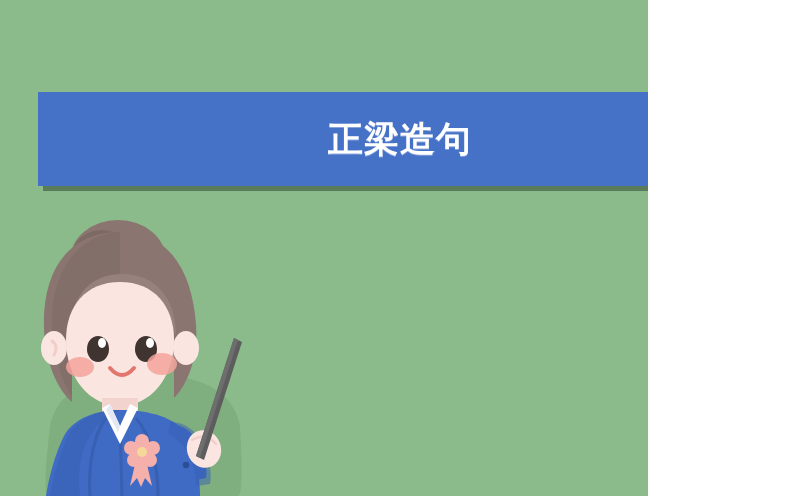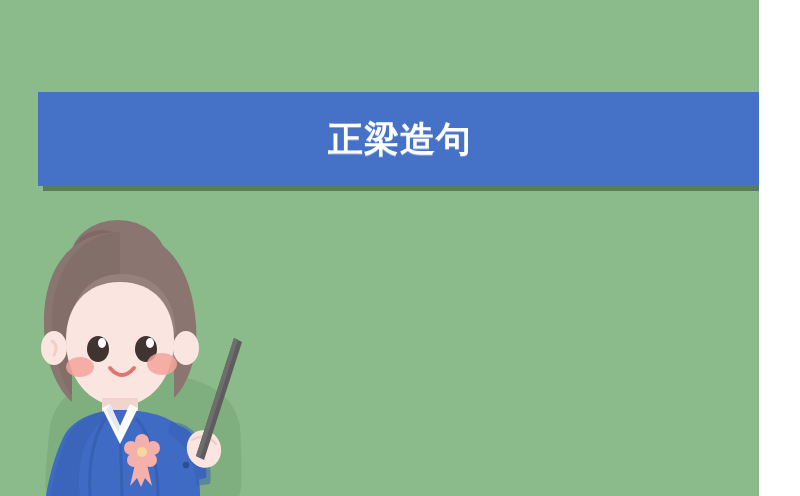--- a/index.html
+++ b/index.html
@@ -7,21 +7,21 @@
     padding: 0;
   }
   body {
     width: 800px;
     height: 496px;
     overflow: hidden;
     font-family: "Liberation Sans", sans-serif;
   }
   #stage {
     position: relative;
-    width: 759px;
+    width: 648px;
     height: 496px;
     background: #8bbb8a;
     overflow: hidden;
   }
 
   
   #title-banner {
     position: absolute;
     left: 38px;
     top: 92px;

